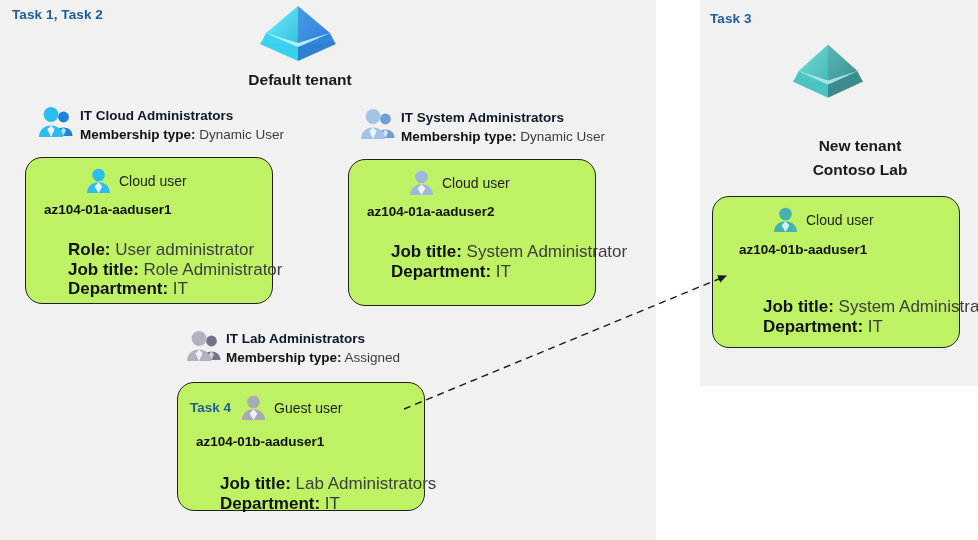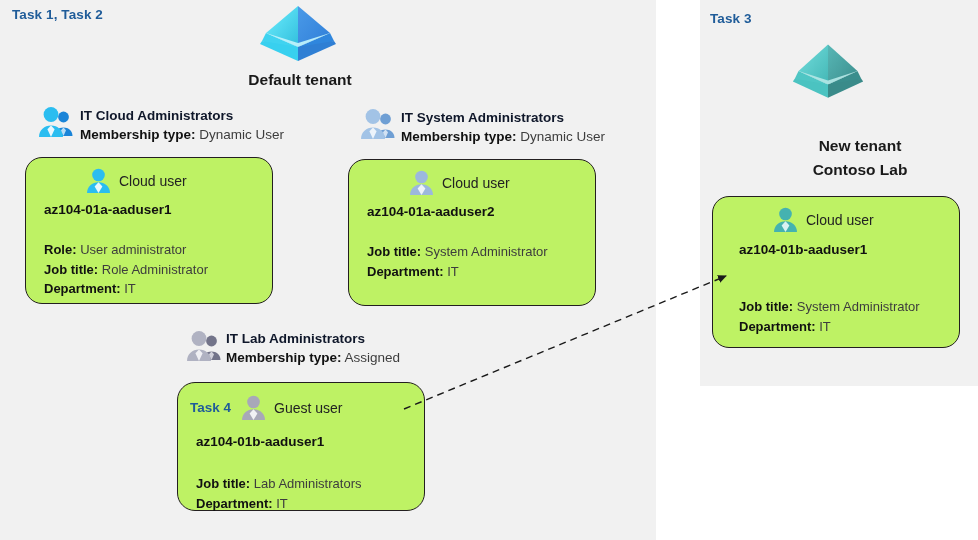--- a/index.html
+++ b/index.html
@@ -71,21 +71,21 @@
   }
   .card-head .ctask{
     font-weight:bold;color:#1f5c99;font-size:13.5px;margin-right:9px;
   }
   .card-head .utype{margin-left:7px;font-size:14px;color:#222;}
   .person-icon svg{display:block;}
 
   .card-user{
     position:absolute;font-weight:bold;font-size:13.5px;color:#111;white-space:nowrap;
   }
-  .card-attrs{position:absolute;font-size:13px;color:#3d3d3d;line-height:19.5px;white-space:nowrap;}
+  .card-attrs{position:absolute;font-size:17px;color:#3d3d3d;line-height:19.5px;white-space:nowrap;margin-left:24px;}
   .card-attrs b{color:#111;font-weight:bold;}
   .card-attrs div{white-space:nowrap;}
 
   
   #connector{position:absolute;left:0;top:0;width:978px;height:540px;pointer-events:none;}
 </style>
 </head>
 <body>
 
 <div class="panel" id="panel-left"></div>
@@ -223,21 +223,21 @@
     </span>
     <span class="utype">Cloud user</span>
   </div>
   <div class="card-user" style="left:18px;top:44px;text-align:center;">az104-01a-aaduser2</div>
   <div class="card-attrs" style="left:18px;top:82px;">
     <div><b>Job title:</b> <span>System Administrator</span></div>
     <div><b>Department:</b> <span>IT</span></div>
   </div>
 </div>
 
-<div class="card" style="left:177px;top:382px;width:248px;height:129px;border-radius:18px;">
+<div class="card" style="left:177px;top:382px;width:248px;height:129px;">
   <div class="card-head" style="left:12px;top:11px;">
     <span class="ctask">Task 4</span>
     <span class="person-icon">
       <svg width="27" height="27" viewBox="0 0 27 27">
         <circle cx="13.5" cy="8" r="6.3" fill="#a8a8b8"></circle>
         <path d="M2 26c0-6.4 5.2-10.8 11.5-10.8S25 19.6 25 26z" fill="#a8a8b8"></path>
         <path d="M13.5 15.2 L17.4 19.4 L13.5 26 L9.6 19.4 Z" fill="#f1f1f4"></path>
       </svg>
     </span>
     <span class="utype">Guest user</span>

